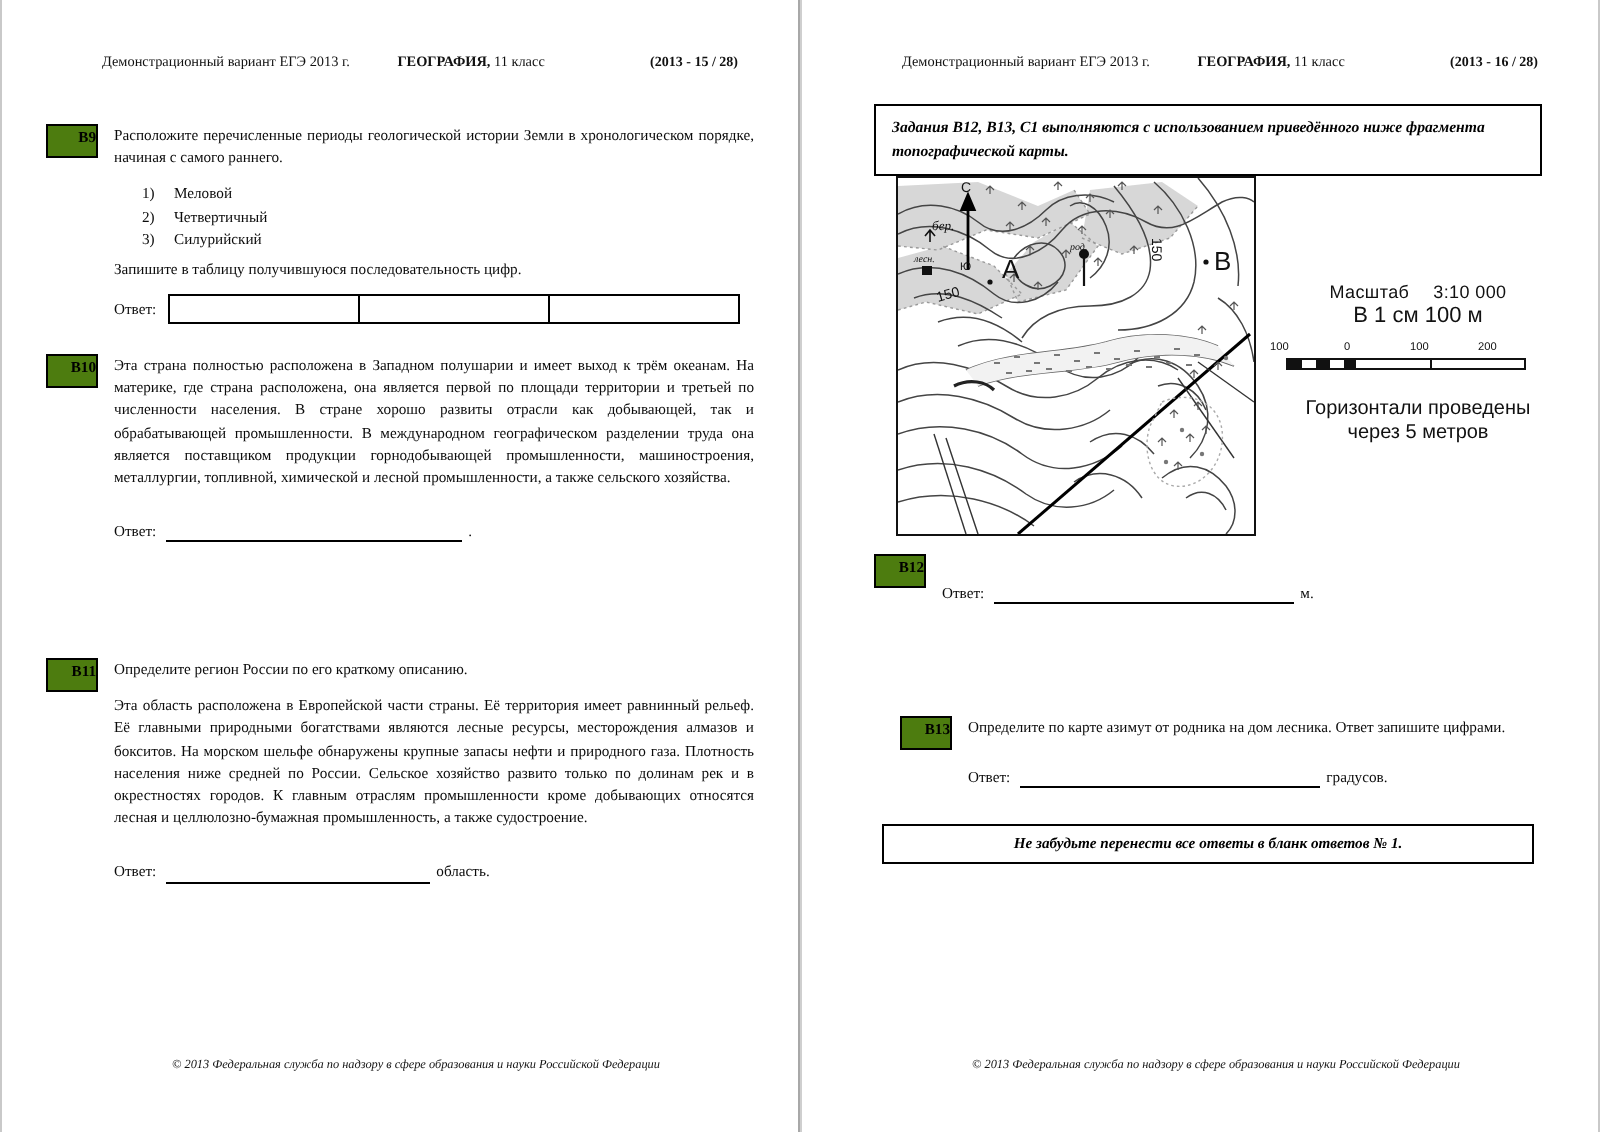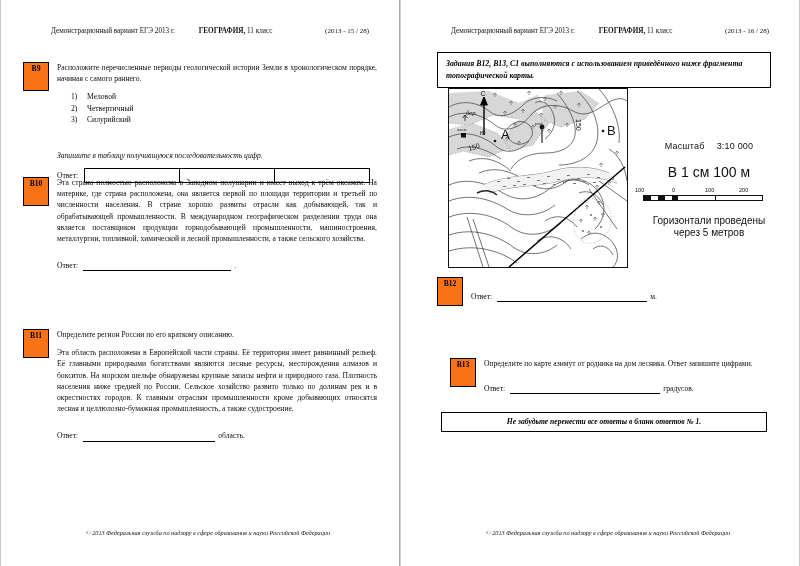--- a/index.html
+++ b/index.html
@@ -35,35 +35,35 @@
   .hdr {
     position: absolute;
     top: 27px; left: 28px; right: 8px;
     font-size: 7.2px;
     color: #111;
     white-space: nowrap;
   }
   .hdr .h-sub { }
   .hdr .h-mid { font-weight: bold; margin-left: 22px; }
   .hdr .h-cls { }
-  .hdr .h-pg { float: right; font-size: 7px; }
+  .hdr .h-pg { float: right; font-size: 7px; font-weight: bold; }
 
   
   .qblock { position: absolute; left: 0; right: 0; }
   .qtag {
     position: absolute;
     left: 0; top: 0;
-    width: 26px; height: 29px;
+    width: 26px; height: 17px;
     border: 1px solid #000;
     font-size: 7.6px;
     font-weight: bold;
     font-family: "Liberation Serif", serif;
-    text-align: center;
+    text-align: right;
     line-height: 12px;
-    background: #f97316;
+    background: #4d7c0f;
     letter-spacing: 0px;
   }
   .qbody {
     margin-left: 34px;
     font-size: 7.6px;
     line-height: 11.2px;
     color: #0b0b0b;
     text-align: justify;
   }
   .qbody p { margin: 0 0 0 0; }
@@ -156,21 +156,21 @@
     text-align: center;
     font-family: "Liberation Sans", sans-serif;
     color: #111;
   }
   .leg-scale {
     font-size: 9px;
     letter-spacing: 0.2px;
     white-space: nowrap;
   }
   .leg-scale .sp { display: inline-block; width: 12px; }
-  .leg-sub { font-size: 14px; margin-top: 13px; }
+  .leg-sub { font-size: 11px; margin-top: 1px; }
   .bar-wrap { margin-top: 7px; position: relative; height: 20px; }
   .bar-nums {
     position: relative; height: 7px;
     font-size: 5.6px;
   }
   .bar-nums span { position: absolute; top: 0; }
   .barline { position: relative; height: 7px; margin-top: 1px; }
   .bar-outer {
     position: absolute; left: 8px; top: 0;
     width: 120px; height: 6px;
@@ -224,21 +224,21 @@
             </li>
             <li>
               <span class="num">2)</span>
               <span>Четвертичный</span>
             </li>
             <li>
               <span class="num">3)</span>
               <span>Силурийский</span>
             </li>
           </ol>
-          <p style="margin-top:24px;font-style:italic;">Запишите в таблицу получившуюся последовательность цифр.</p>
+          <p style="margin-top:3px;">Запишите в таблицу получившуюся последовательность цифр.</p>
           <div class="ans-table">
             <span class="lbl">Ответ:</span>
             <div class="grid">
               <div class="cell"></div>
               <div class="cell"></div>
               <div class="cell"></div>
             </div>
           </div>
         </div>
       </div>

